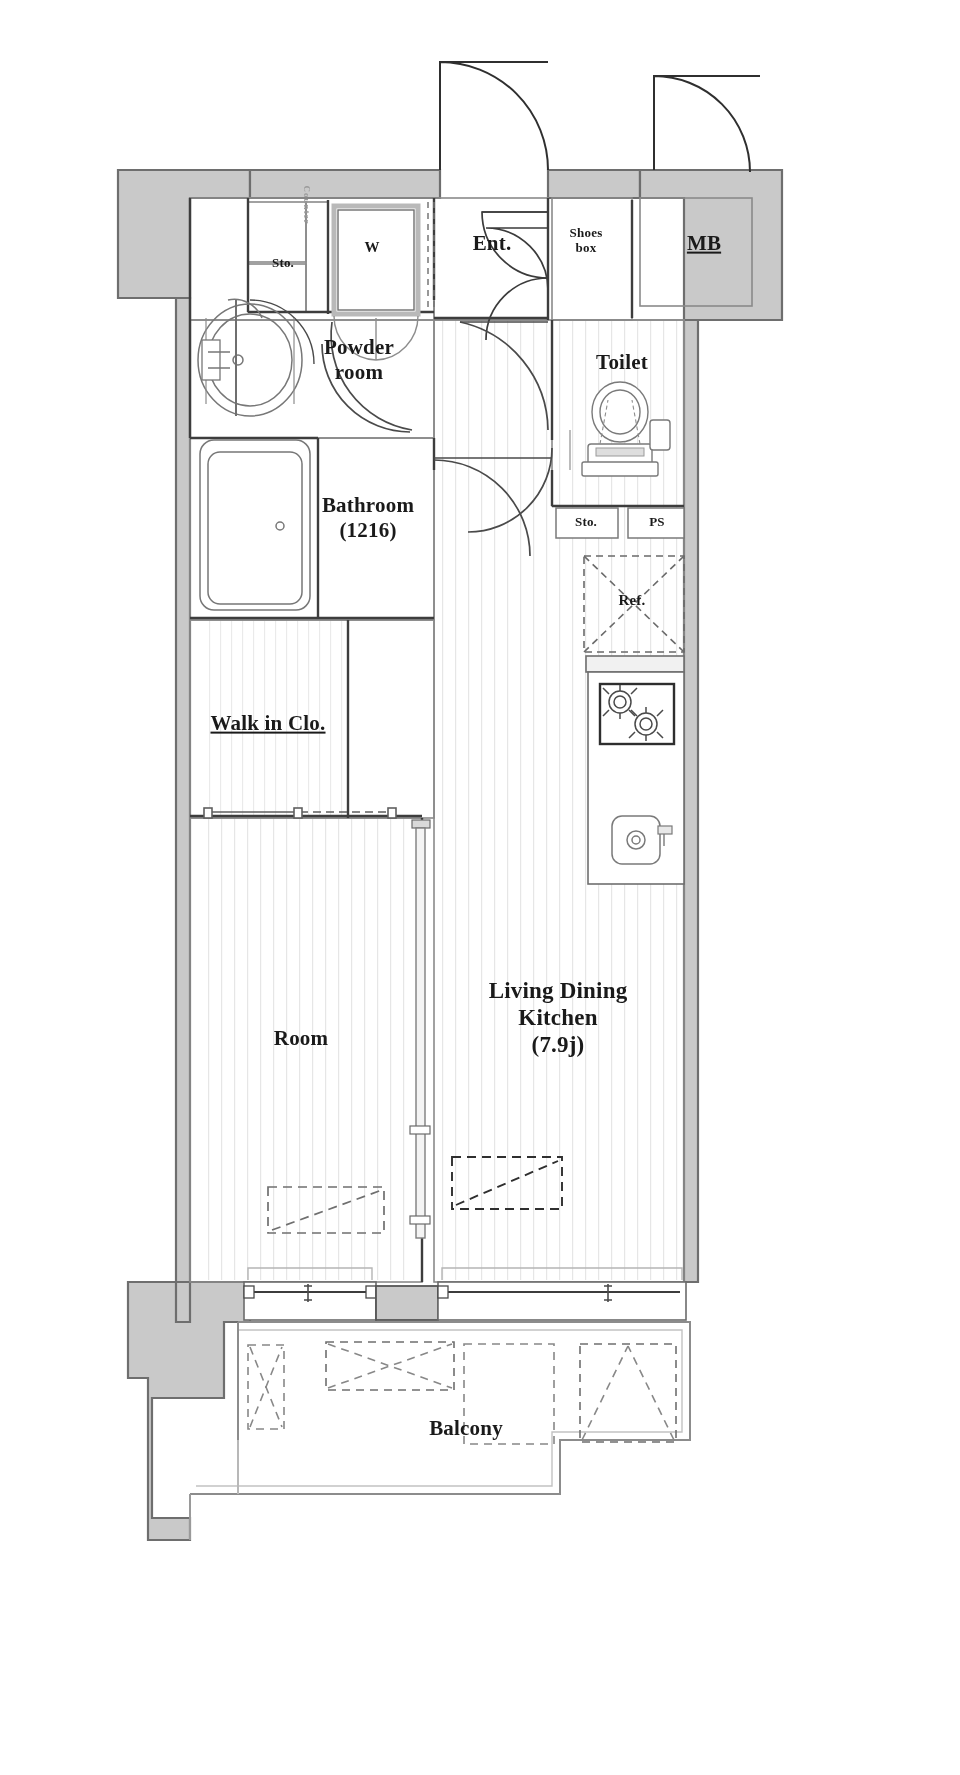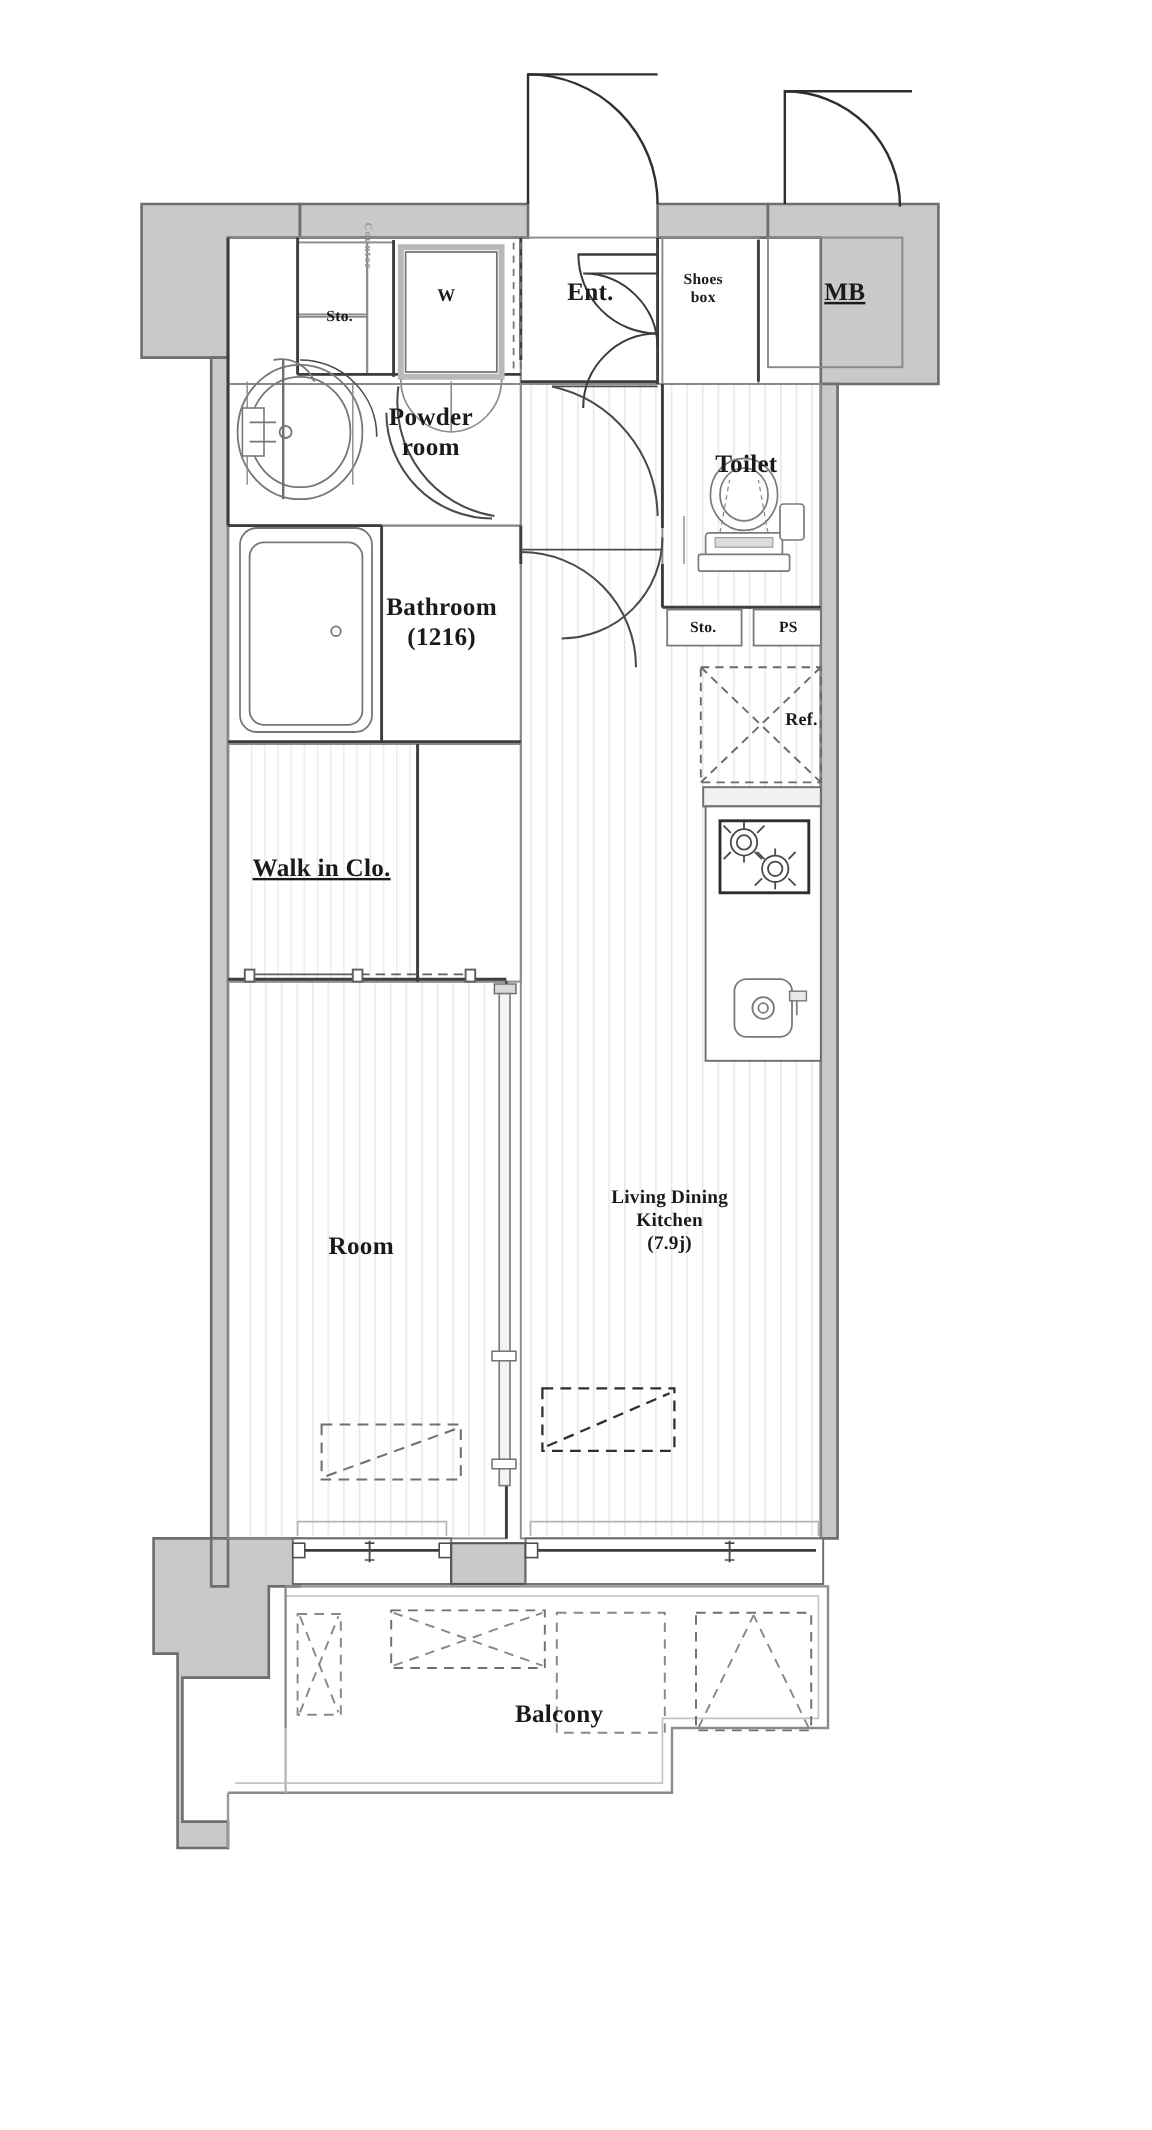--- a/index.html
+++ b/index.html
@@ -23,21 +23,21 @@
     font-family: "Liberation Serif", serif;
     font-weight: bold;
     white-space: pre;
     text-align: center;
     line-height: 1.18;
     letter-spacing: 0.2px;
   }
   .lbl.tiny   { font-size: 13px; font-weight: bold; }
   .lbl.small  { font-size: 15px; }
   .lbl.med    { font-size: 21px; }
-  .lbl.big    { font-size: 16px; }
+  .lbl.big    { font-size: 23px; }
   .lbl.vert   { writing-mode: vertical-rl; font-size: 9px; letter-spacing: 1px; font-weight: bold; }
 </style>
 </head>
 <body>
 
 <div id="stage">
 
   <svg class="svgwrap" viewBox="0 0 960 1775">
     <defs>
       <pattern id="flrhatch" width="13" height="13" patternUnits="userSpaceOnUse">
@@ -324,26 +324,26 @@
 
   <div id="labels">
       <div class="lbl med" style="left: 492px; top: 243px; transform: translate(-50%, -50%);">Ent.</div>
       <div class="lbl tiny" style="left: 586px; top: 240px; transform: translate(-50%, -50%);">Shoes
 box</div>
       <div class="lbl med" style="left: 704px; top: 243px; transform: translate(-50%, -50%); text-decoration: underline;">MB</div>
       <div class="lbl small" style="left: 372px; top: 248px; transform: translate(-50%, -50%);">W</div>
       <div class="lbl tiny" style="left: 283px; top: 263px; transform: translate(-50%, -50%);">Sto.</div>
       <div class="lbl med" style="left: 359px; top: 360px; transform: translate(-50%, -50%); text-align: center;">Powder
 room</div>
-      <div class="lbl med" style="left: 622px; top: 362px; transform: translate(-50%, -50%); margin-top: 25px;">Toilet</div>
+      <div class="lbl med" style="left: 622px; top: 362px; transform: translate(-50%, -50%);">Toilet</div>
       <div class="lbl med" style="left: 368px; top: 518px; transform: translate(-50%, -50%);">Bathroom
 (1216)</div>
       <div class="lbl tiny" style="left: 586px; top: 522px; transform: translate(-50%, -50%);">Sto.</div>
       <div class="lbl tiny" style="left: 657px; top: 522px; transform: translate(-50%, -50%);">PS</div>
-      <div class="lbl small" style="left: 668px; top: 601px; transform: translate(-50%, -50%);">Ref.</div>
+      <div class="lbl small" style="left: 632px; top: 601px; transform: translate(-50%, -50%);">Ref.</div>
       <div class="lbl med" style="left: 268px; top: 723px; transform: translate(-50%, -50%); text-decoration: underline;">Walk in Clo.</div>
       <div class="lbl big" style="left: 558px; top: 1018px; transform: translate(-50%, -50%);">Living Dining
 Kitchen
 (7.9j)</div>
       <div class="lbl med" style="left: 301px; top: 1038px; transform: translate(-50%, -50%);">Room</div>
       <div class="lbl med" style="left: 466px; top: 1428px; transform: translate(-50%, -50%);">Balcony</div>
       <div class="lbl vert" style="left: 307px; top: 205px; transform: translate(-50%, -50%); color: rgb(154, 154, 154);">Counter</div>
     </div>
 
 </div>

